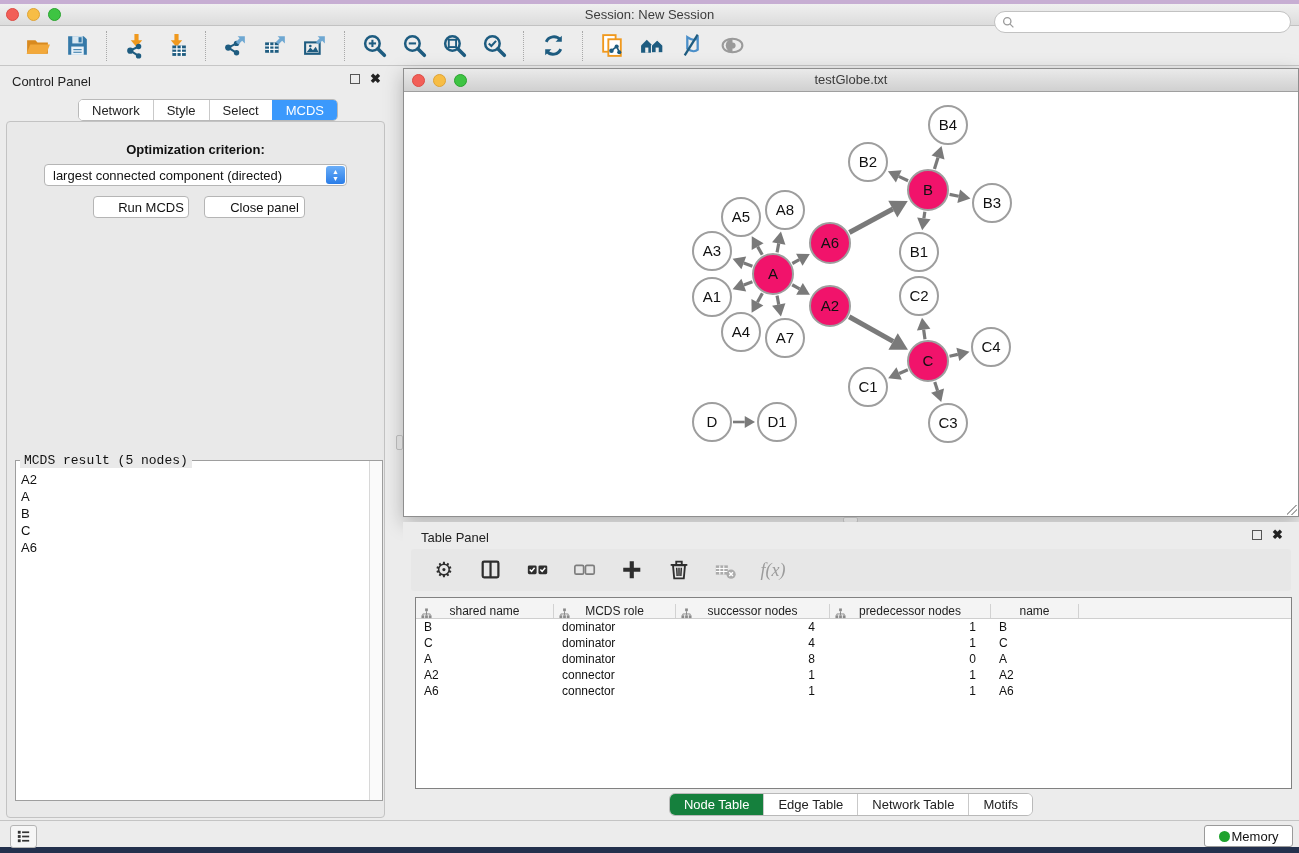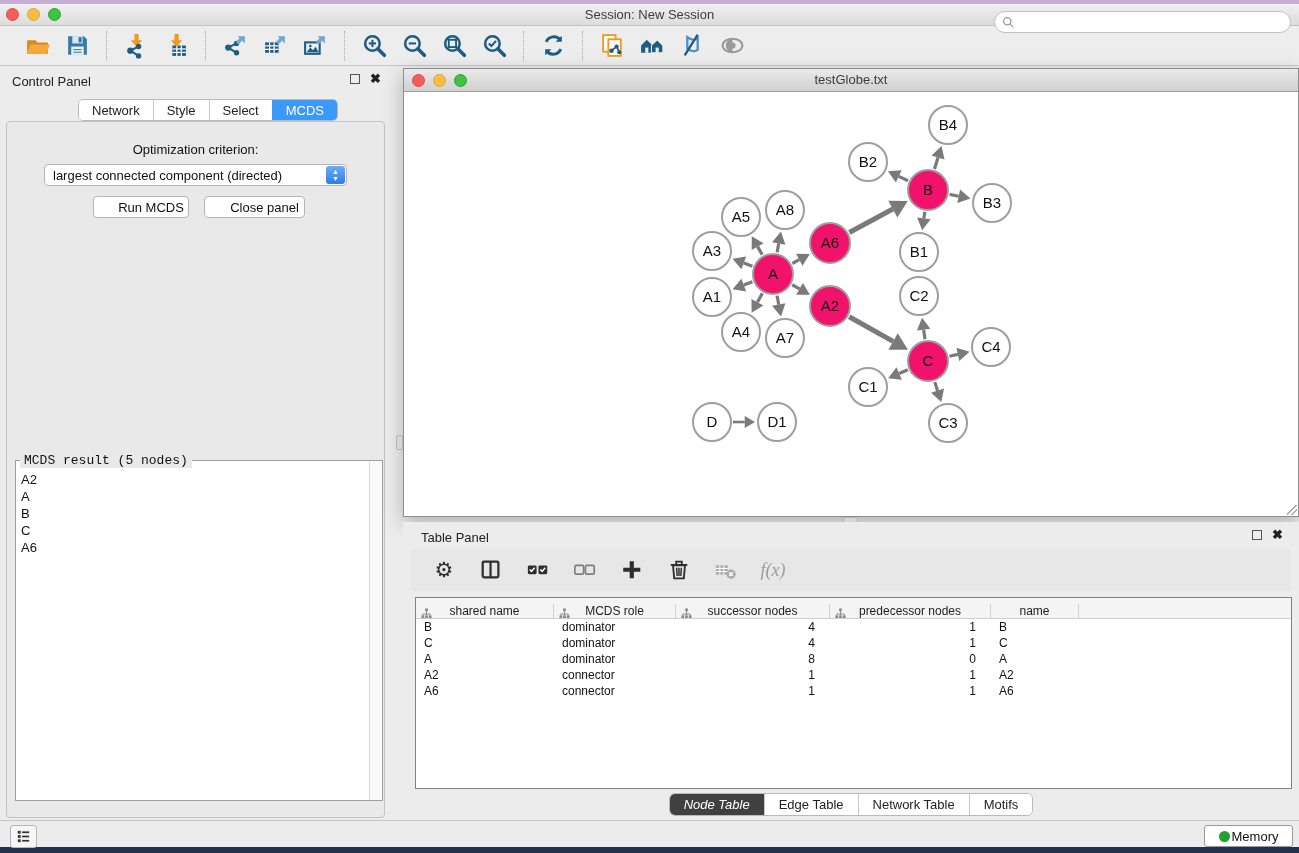--- a/index.html
+++ b/index.html
@@ -40,21 +40,21 @@
   .panel-btns { position:absolute; right:10px; top:8px; display:flex; gap:10px; align-items:center; }
   .float-box { width:10px; height:10px; border:1.6px solid #555; display:inline-block; }
   .close-x { font-size:13px; font-weight:bold; color:#222; line-height:10px; }
   #cp-tabs { position:absolute; left:78px; top:33px; display:flex; height:22px;
     border:1px solid #b9b9b9; border-radius:5px; overflow:hidden; background:#fff; }
   .seg-tab { padding:0 13px; font-size:13px; color:#222; display:flex; align-items:center; border-left:1px solid #c9c9c9; background:#fff; }
   .seg-tab:first-child { border-left:none; }
   .seg-tab.sel { background:#3b99fc; color:#fff; border-left-color:#3b99fc; }
   #cp-body { position:absolute; left:6px; top:55px; width:379px; height:697px;
     background:#e9e9e9; border:1px solid #c3c3c3; border-radius:4px; }
-  #opt-label { position:absolute; left:0; width:100%; top:20px; text-align:center; font-size:13px; color:#111; }
+  #opt-label { position:absolute; left:0; width:100%; top:20px; text-align:center; font-size:13px; color:#111;font-weight:bold; }
   #opt-select { position:absolute; left:37px; top:42px; width:303px; height:22px; background:#fff;
     border:1px solid #b5b5b5; border-radius:4px; display:flex; align-items:center; font-size:13px; color:#111; padding-left:8px; }
   #opt-stepper { position:absolute; right:1px; top:1px; width:19px; height:18px; border-radius:3px;
     background:linear-gradient(#6aaef8,#2a7de8); display:flex; flex-direction:column; align-items:center; justify-content:center; gap:1px; }
   #opt-stepper span { color:#fff; font-size:7px; line-height:6px; }
   .cp-btn { position:absolute; top:74px; height:22px; background:#fff; border:1px solid #b5b5b5;
     border-radius:4px; font-size:13px; color:#111; display:flex; align-items:center; justify-content:center;padding-left:20px; }
   #run-btn { left:86px; width:96px; }
   #closepanel-btn { left:197px; width:101px; }
   #result-box { position:absolute; left:8px; top:338px; width:368px; height:341px;
@@ -94,21 +94,21 @@
   .nt-hcell { position:relative; border-right:1px solid #d2d2d2; display:flex; align-items:center; justify-content:center;
     font-size:12px; color:#222; }
   .nt-hcell .colicon { position:absolute; left:5px; top:4px; }
   .nt-row { display:flex; height:16px; }
   .nt-cell { font-size:12px; color:#111; line-height:16px; padding:0 4px 0 8px; white-space:nowrap; }
   .nt-cell.num { text-align:right; padding-right:15px; }
   #tp-tabs { position:absolute; left:0; right:0; top:271px; display:flex; justify-content:center; }
   #tp-tabs-inner { display:flex; height:23px; border:1px solid #b9b9b9; border-radius:6px; overflow:hidden; background:#fff; }
   .tp-tab { padding:0 14px; display:flex; align-items:center; font-size:13px; color:#222; border-left:1px solid #c9c9c9; background:#fff; }
   .tp-tab:first-child { border-left:none; }
-  .tp-tab.sel { background:#404040; color:#fff; border-left-color:#3b99fc;font-style:italic; }
+  .tp-tab.sel { background:#15803d; color:#fff; border-left-color:#3b99fc; }
 
   
   #status-bar { position:absolute; left:0; top:816px; width:100%; height:27px; background:#ececec; border-top:1px solid #c4c4c4; }
   #list-btn { position:absolute; left:10px; top:4px; width:27px; height:23px; background:#f6f6f6;
     border:1px solid #b5b5b5; border-radius:3px; display:flex; align-items:center; justify-content:center; }
   #memory-btn { position:absolute; right:6px; top:4px; width:89px; height:22px; background:#fff;
     border:1px solid #9a9a9a; border-radius:3px; display:flex; align-items:center; justify-content:center; gap:2px;
     font-size:13px; color:#111; }
   #memory-dot { width:11px; height:11px; border-radius:50%; background:#1fa32e; display:inline-block; }
 </style>

